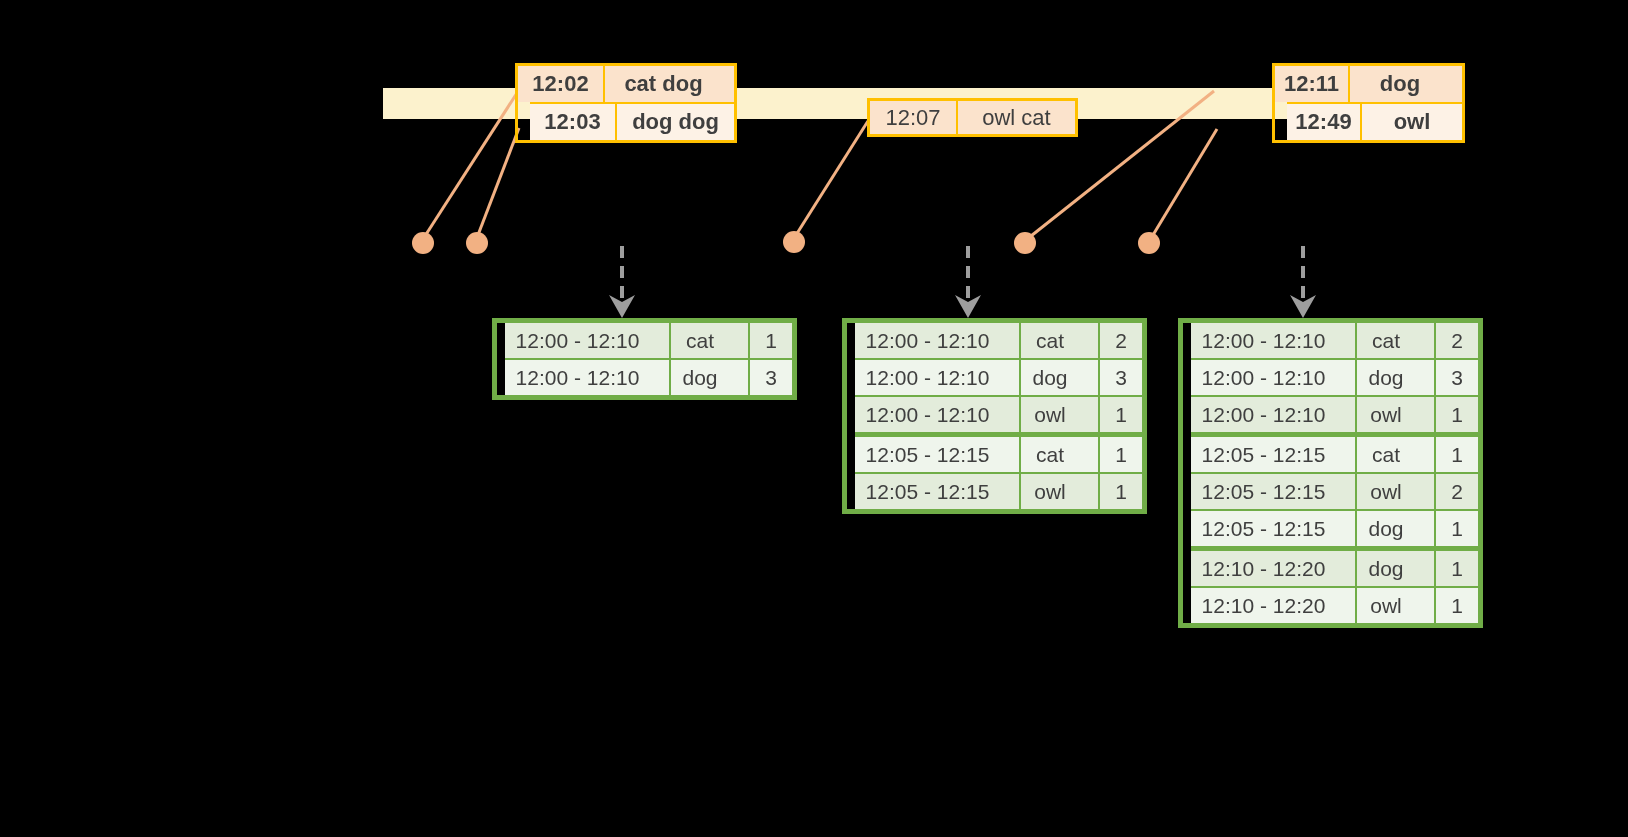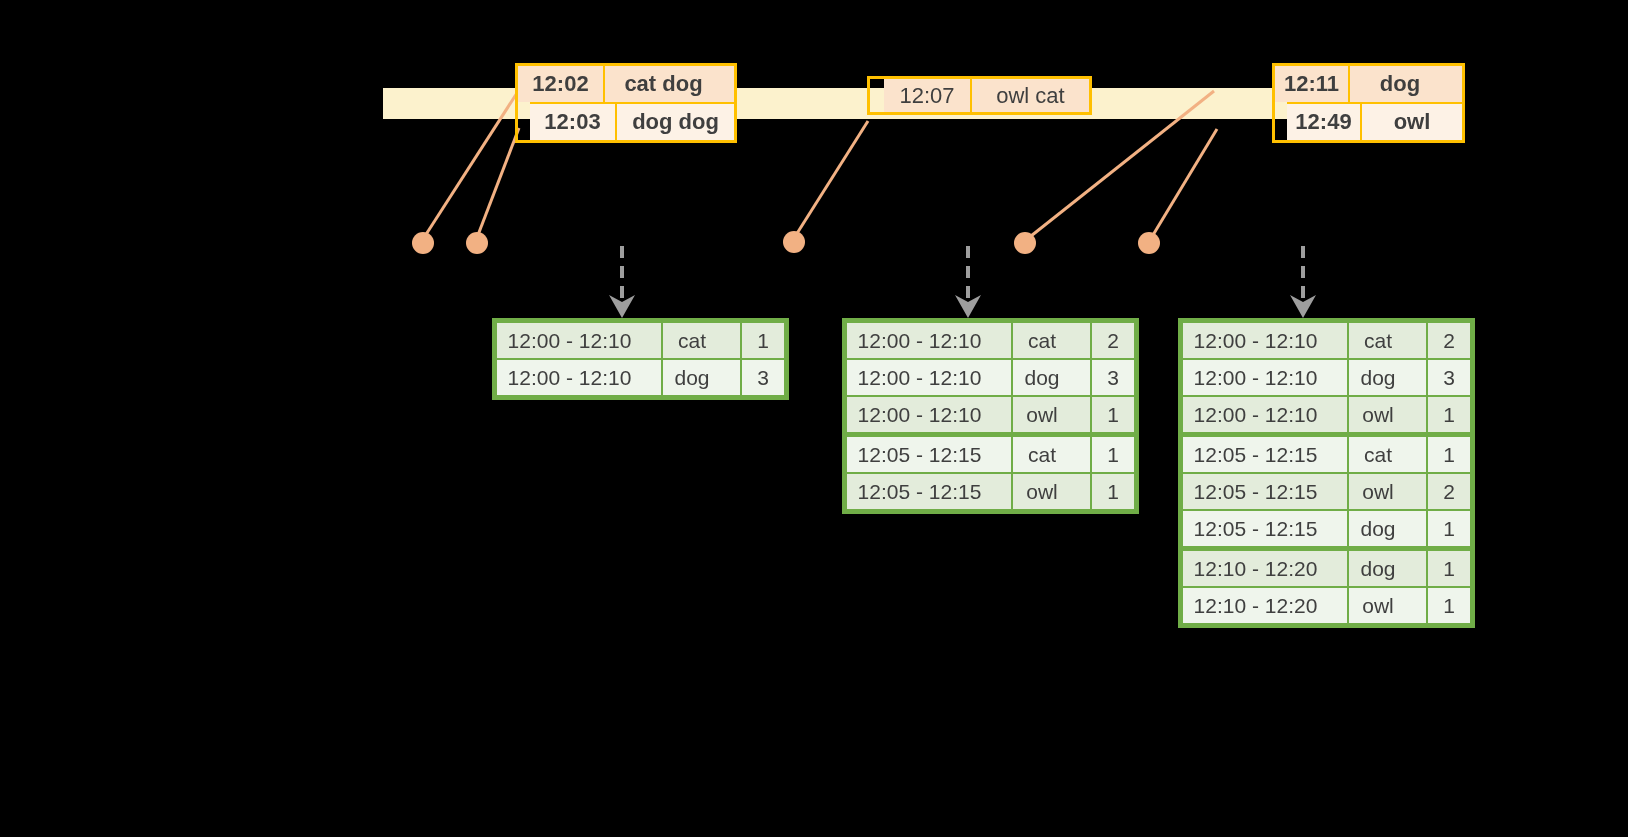--- a/index.html
+++ b/index.html
@@ -33,20 +33,21 @@
   .etable .trow + .trow { border-top: 2px solid var(--event-border); }
   .etable .tcell + .tcell { border-left: 2px solid var(--event-border); }
   .etable .trow.dark  { background: var(--event-row-dark); }
   .etable .trow.light { background: var(--event-row-light); margin-left: 12px; }
 
   
   .rtable {
     position: absolute;
     border: 5px solid var(--result-border);
     font-size: 21px;
+    padding-left: 8px;
   }
   .rtable .trow + .trow { border-top: 2px solid var(--result-border); }
   .rtable .trow.group-start { border-top-width: 5px; }
   .rtable .tcell + .tcell { border-left: 2px solid var(--result-border); margin-left: 19px; }
   .rtable .trow.dark  { background: var(--result-row-dark); }
   .rtable .trow.light { background: var(--result-row-light); }
 
   .timeline-band   { fill: var(--timeline-fill); }
   .connector       { stroke: var(--marker); stroke-width: 3; }
   .dot             { fill: var(--marker); }
@@ -93,21 +94,21 @@
       <div class="trow dark">
         <div class="tcell c1">12:02</div>
         <div class="tcell c2">cat dog</div>
       </div>
       <div class="trow light">
         <div class="tcell c1">12:03</div>
         <div class="tcell c2">dog dog</div>
       </div>
     </div>
 
-  <div class="etable" style="left:867px; top:76px;padding-left:14px; --c1:86px; --c2:117px; --rh:33px;">
+  <div class="etable" style="left:867px; top:98px; --c1:86px; --c2:117px; --rh:33px;">
       <div class="trow dark">
         <div class="tcell c1">12:07</div>
         <div class="tcell c2">owl cat</div>
       </div>
     </div>
 
   <div class="etable" style="left:1272px; top:63px;font-weight:bold; --c1:73px; --c2:100px; --rh:36px;">
       <div class="trow dark">
         <div class="tcell c1">12:11</div>
         <div class="tcell c2">dog</div>

